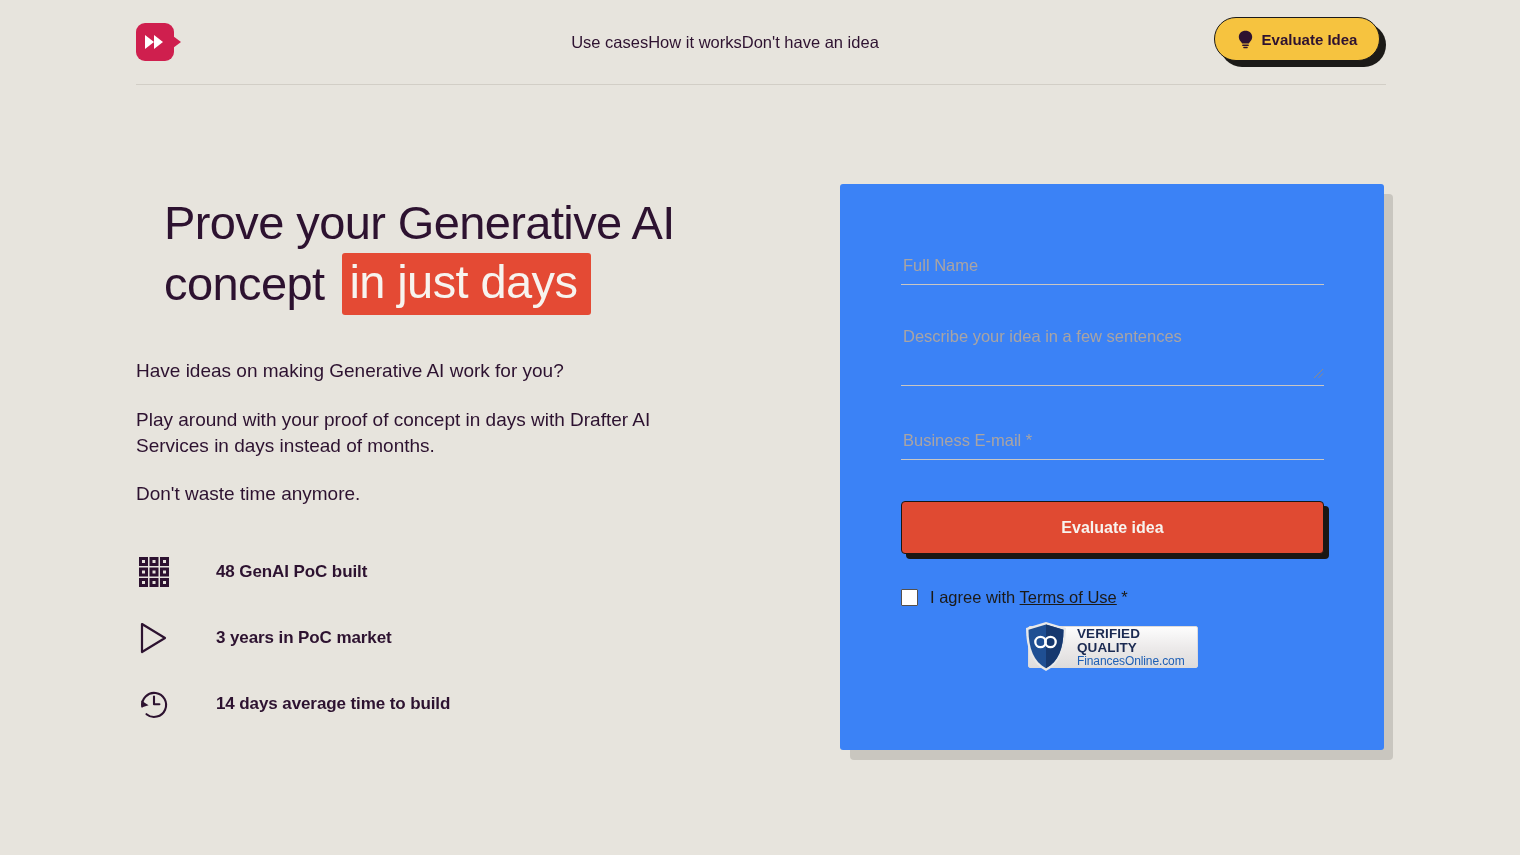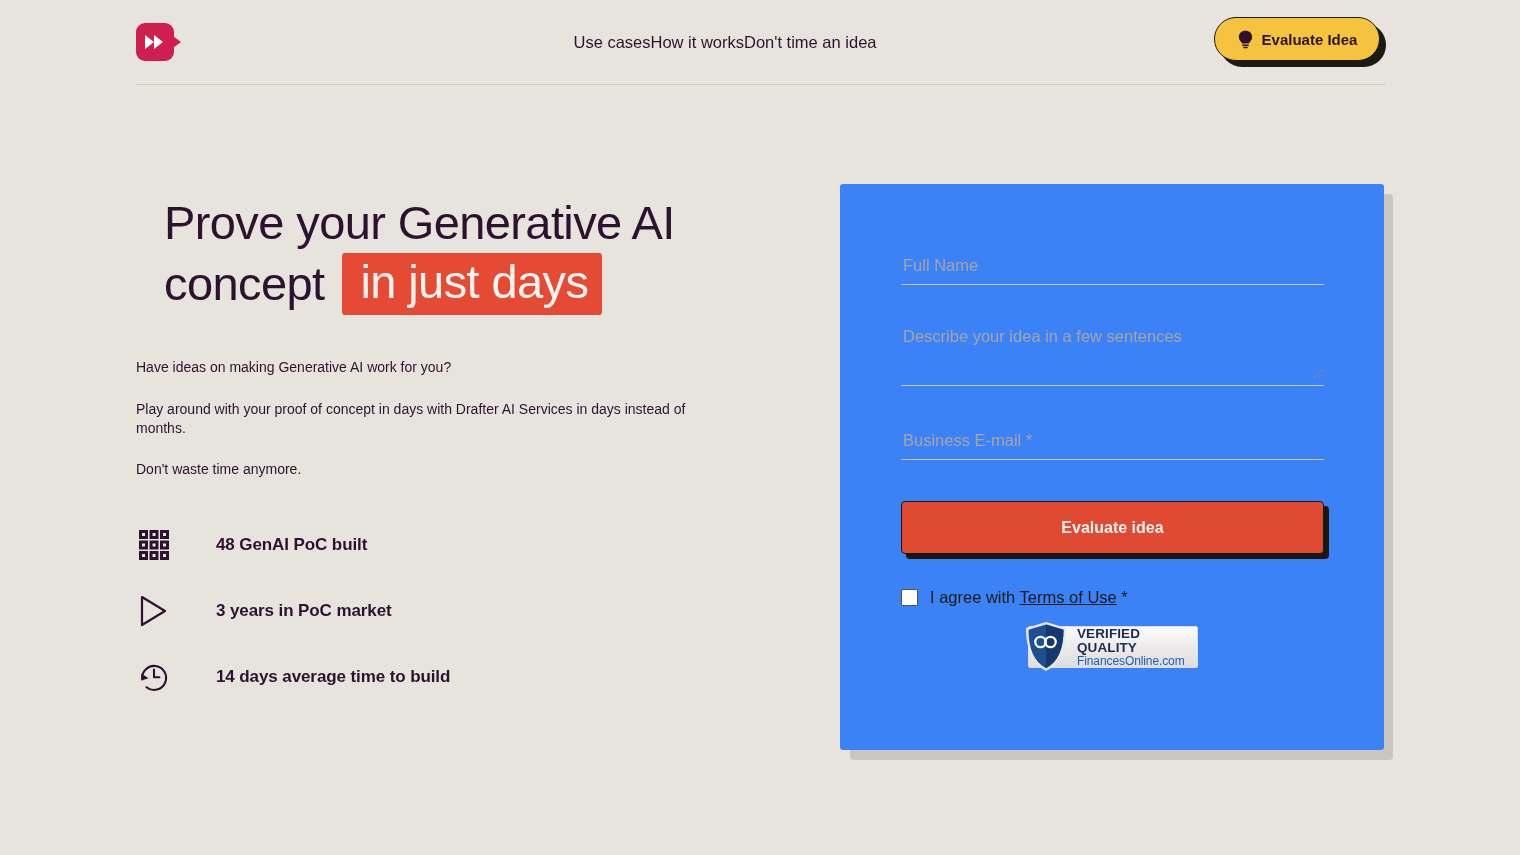--- a/index.html
+++ b/index.html
@@ -46,26 +46,26 @@
 
   
   .left { position: absolute; left: 136px; top: 196px; width: 660px; }
   .headline {
     color: #2d1230; font-size: 47px; line-height: 1.17; font-weight: 400;
     letter-spacing: -0.6px;
     margin-left: 28px;
   }
   .hl-line2 { display: flex; align-items: center; gap: 18px; margin-top: 2px; }
   .highlight {
-    background: #e44a34; color: #f7f4ef; padding: 4px 14px 9px 18px;
+    background: #e44a34; color: #f7f4ef; padding: 4px 14px 9px 7px;
     border-radius: 3px; display: inline-block; line-height: 1.05;
   }
   .paras { margin-top: 43px; }
   .paras p {
-    color: #2d1230; font-size: 14px; line-height: 1.38; margin-bottom: 22px;
+    color: #2d1230; font-size: 19px; line-height: 1.38; margin-bottom: 22px;
     max-width: 590px;
   }
   .stats { margin-top: 32px; }
   .stat { display: flex; align-items: center; gap: 44px; height: 66px; }
   .stat-icon { width: 36px; height: 36px; display: flex; align-items: center; justify-content: center; }
   .stat-label { color: #2d1230; font-size: 17px; font-weight: 700; letter-spacing: -0.1px; }
 
   
   .card-shadow {
     position: absolute; left: 850px; top: 194px; width: 543px; height: 566px;
@@ -131,21 +131,21 @@
         <svg width="22" height="16" viewBox="0 0 22 16">
           <path d="M1 1 L10 8 L1 15 Z" fill="#ffffff"></path>
           <path d="M10 1 L19 8 L10 15 Z" fill="#ffffff"></path>
         </svg>
       </div>
     </div>
 
     <nav class="nav">
       <a href="#">Use cases</a>
       <a href="#">How it works</a>
-      <a href="#">Don't time an idea</a>
+      <a href="#">Don't have an idea</a>
     </nav>
 
     <div class="cta-wrap">
       <div class="cta-shadow"></div>
       <div class="cta">
         <svg width="17" height="19" viewBox="0 0 17 19">
           <path d="M8.5 0.8 C4.6 0.8 1.8 3.5 1.8 7 c0 2.3 1.3 3.8 2.3 5 0.5 0.6 0.8 1 0.9 1.6 h7 c0.1 -0.6 0.4 -1 0.9 -1.6 1 -1.2 2.3 -2.7 2.3 -5 0 -3.5 -2.8 -6.2 -6.7 -6.2 z" fill="#2e1230"></path>
           <rect x="5.2" y="14.6" width="6.6" height="1.5" rx="0.7" fill="#2e1230"></rect>
           <rect x="6.2" y="16.7" width="4.6" height="1.5" rx="0.7" fill="#2e1230"></rect>
         </svg>

